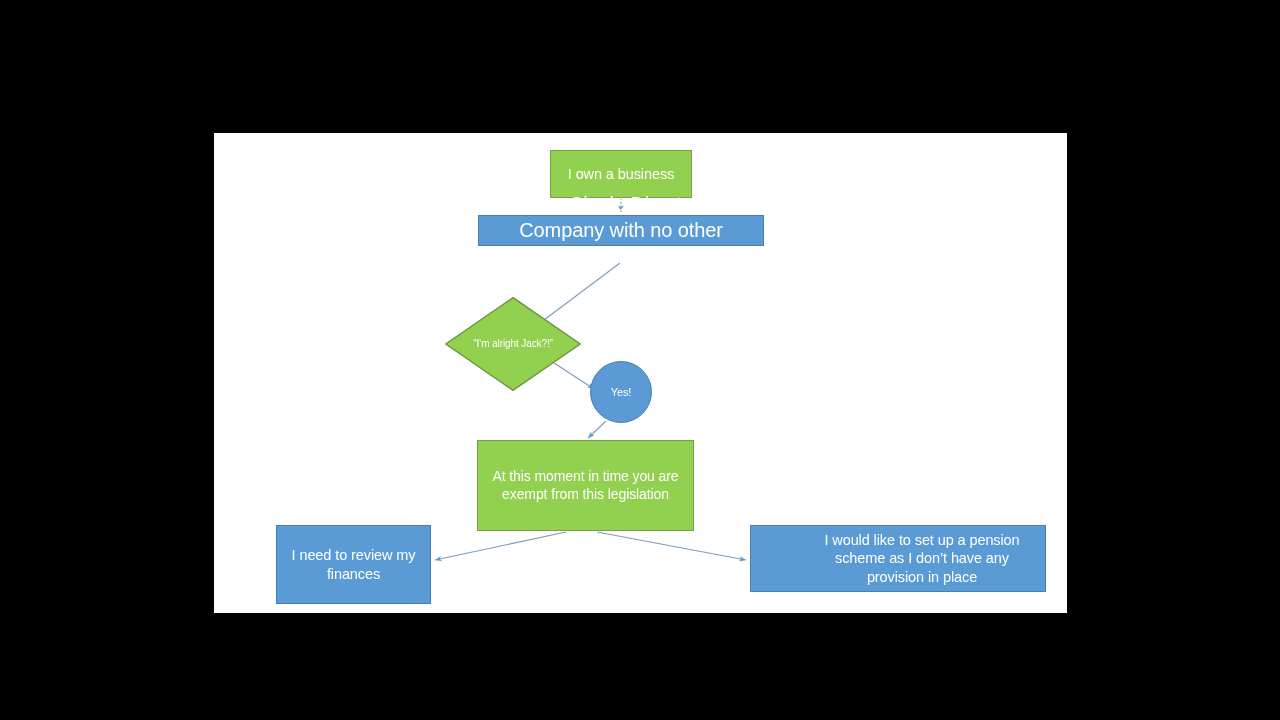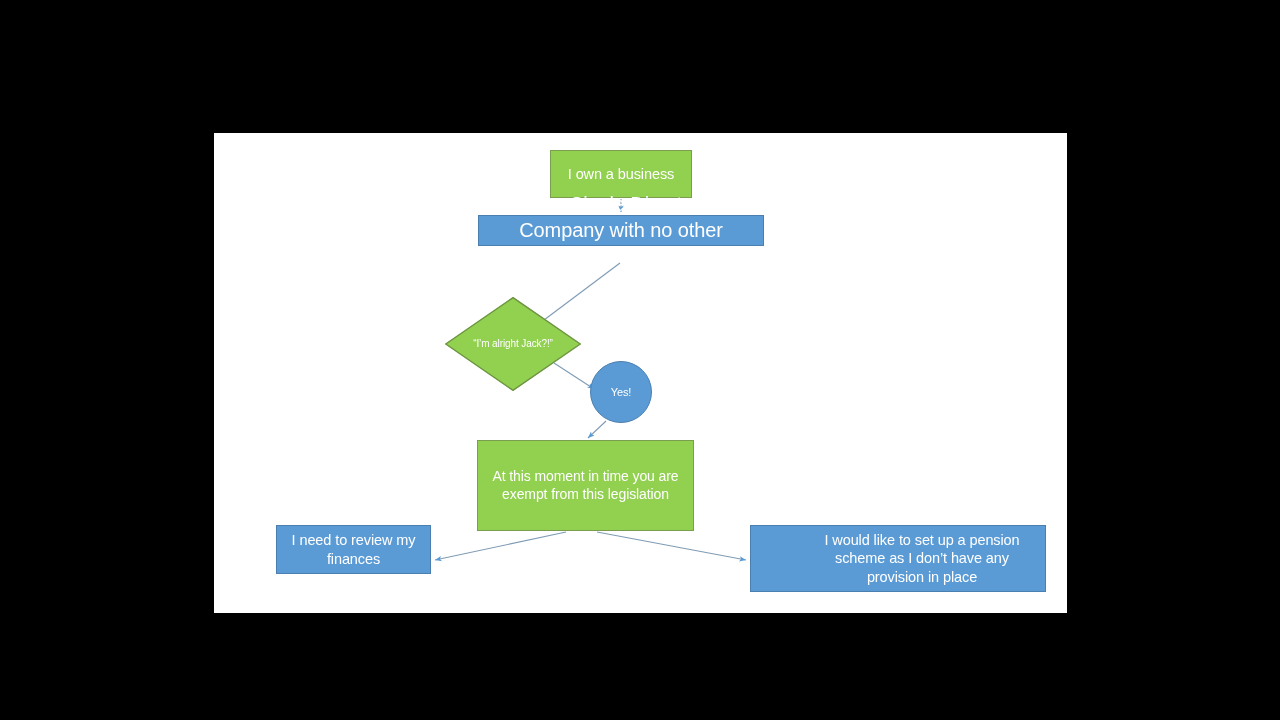--- a/index.html
+++ b/index.html
@@ -137,21 +137,21 @@
     top: 307px;
     width: 217px;
     height: 91px;
     font-size: 14px;
   }
 
   #node-review-finances {
     left: 62px;
     top: 392px;
     width: 155px;
-    height: 49px;
+    height: 79px;
     font-size: 14.5px;
   }
 
   #node-pension-scheme {
     left: 536px;
     top: 392px;
     width: 296px;
     height: 67px;
     font-size: 14.5px;
     padding-left: 48px;

